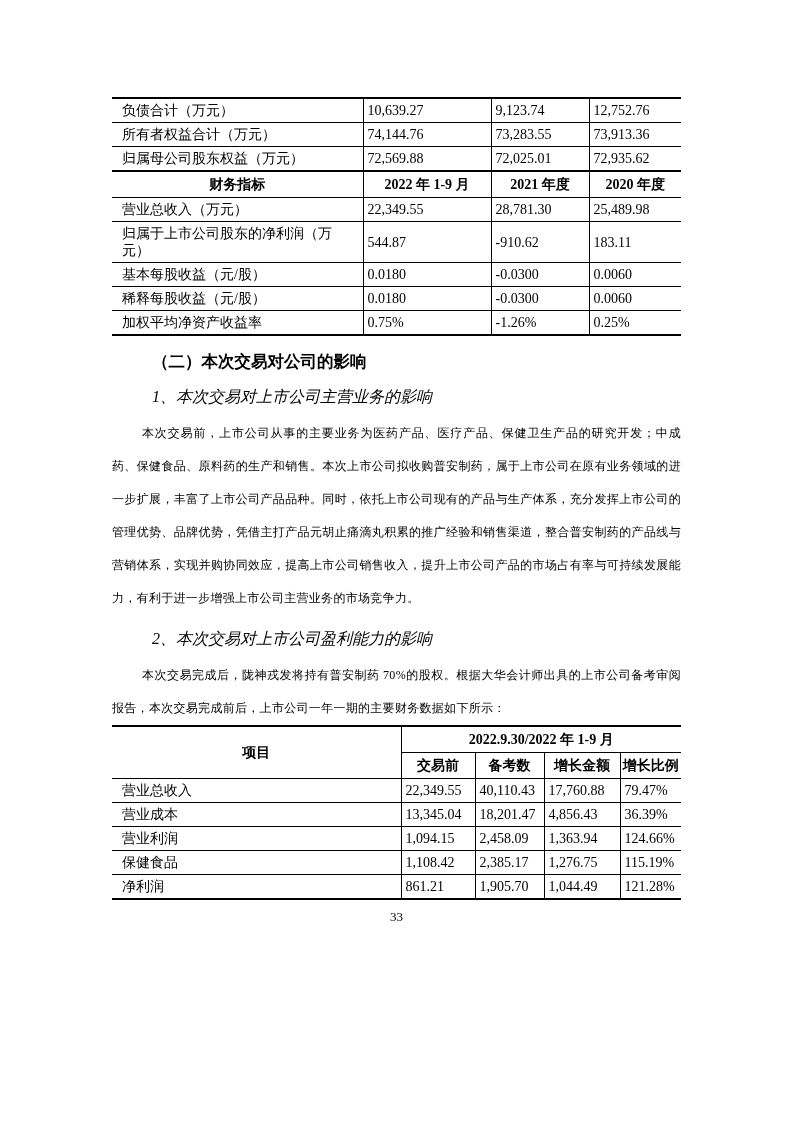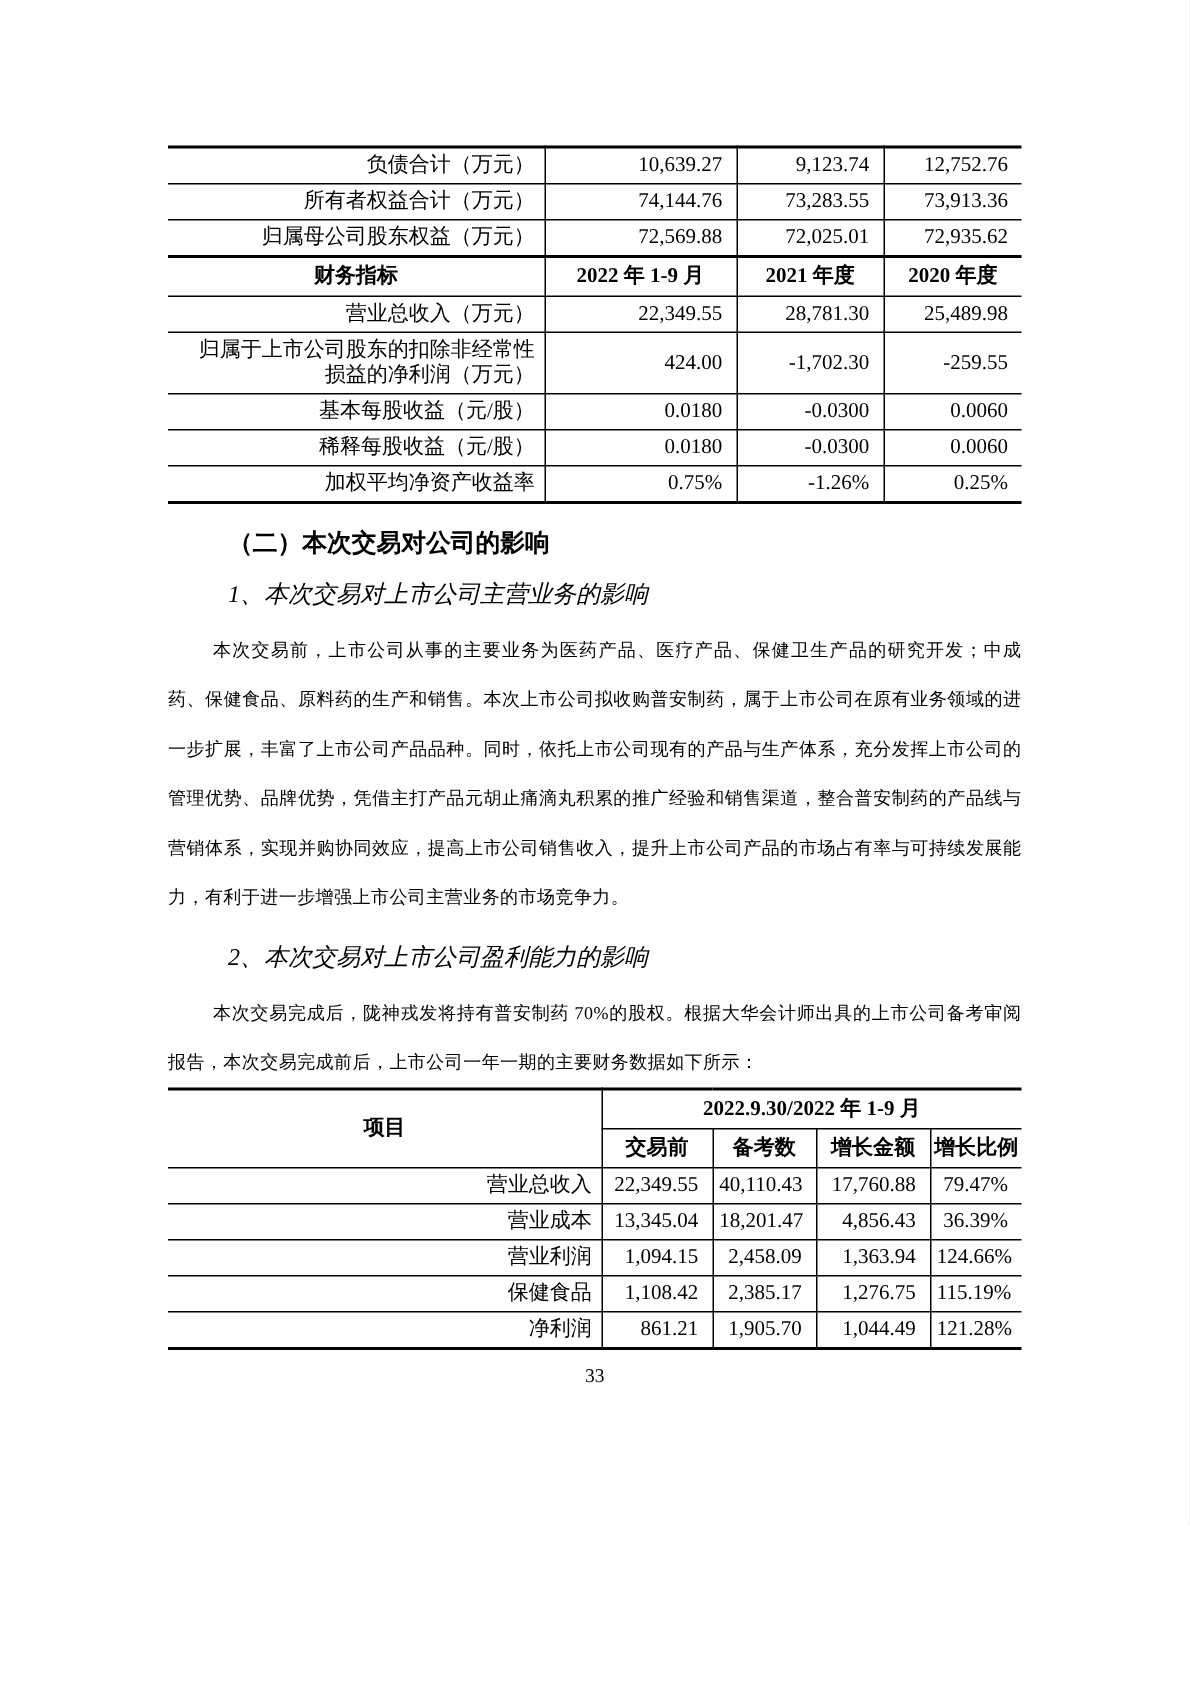--- a/index.html
+++ b/index.html
@@ -27,22 +27,22 @@
   }
   table.doc-table td {
     border: 1px solid #000;
     line-height: 17px;
     vertical-align: middle;
     overflow: hidden;
   }
   table.doc-table tr td:first-child { border-left: none; }
   table.doc-table tr td:last-child  { border-right: none; }
 
-  td.c-label { text-align: right;  padding: 3px 6px 3px 10px; }
-  td.c-val   { text-align: right; padding: 3px 9px 3px 4px; margin-left: 24px; }
+  td.c-label { text-align: left;  padding: 3px 6px 3px 10px; }
+  td.c-val   { padding: 3px 9px 3px 4px; margin-left: 24px; }
   td.c-head  { text-align: center; font-weight: bold; padding: 4px 2px; font-family: Liberation Serif, serif; }
 
   
   #t1-head td { border-top: 2.5px solid #000; }
   
   #t2-subhead td { border-bottom: 1.5px solid #000; }
 
   
   .sec-heading {
     margin: 15px 0 0 40px;
@@ -117,24 +117,24 @@
       </tr>
     </tbody>
     <tbody id="t1-body">
         <tr>
           <td class="c-label">营业总收入（万元）</td>
           <td class="c-val">22,349.55</td>
           <td class="c-val">28,781.30</td>
           <td class="c-val">25,489.98</td>
         </tr>
         <tr>
-          <td class="c-label">归属于上市公司股东的扣除非经常性损益的净利润（万元）</td>
-          <td class="c-val">424.00</td>
-          <td class="c-val">-1,702.30</td>
-          <td class="c-val">-259.55</td>
+          <td class="c-label">归属于上市公司股东的净利润（万元）</td>
+          <td class="c-val">544.87</td>
+          <td class="c-val">-910.62</td>
+          <td class="c-val">183.11</td>
         </tr>
         <tr>
           <td class="c-label">基本每股收益（元/股）</td>
           <td class="c-val">0.0180</td>
           <td class="c-val">-0.0300</td>
           <td class="c-val">0.0060</td>
         </tr>
         <tr>
           <td class="c-label">稀释每股收益（元/股）</td>
           <td class="c-val">0.0180</td>

